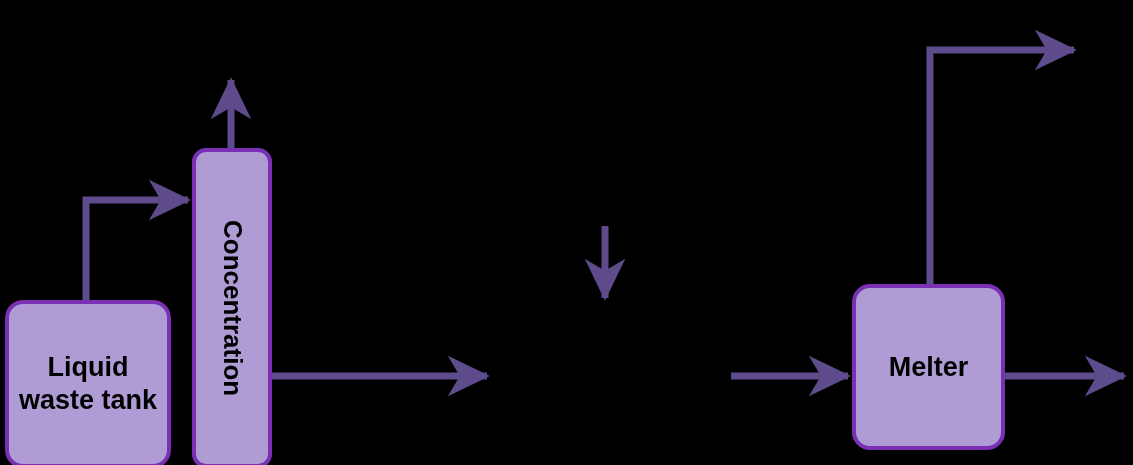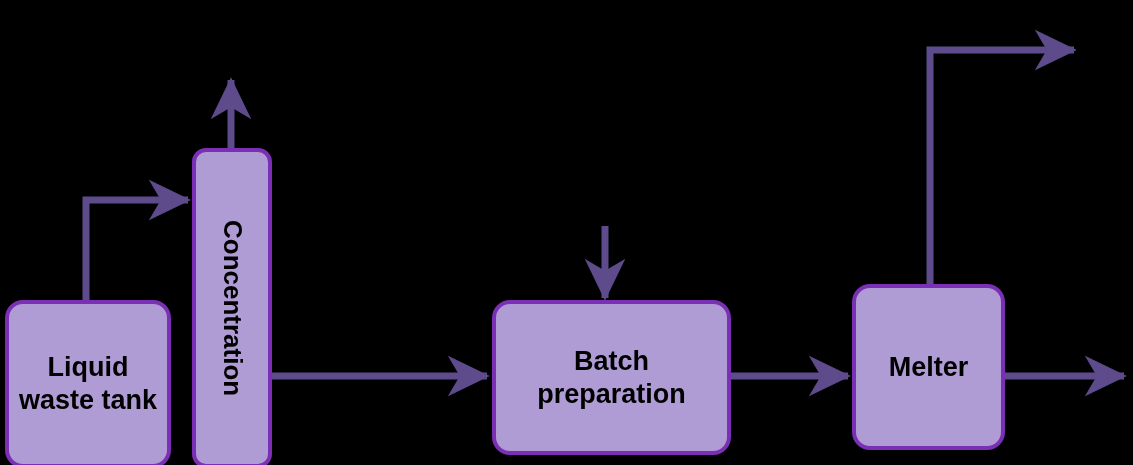--- a/index.html
+++ b/index.html
@@ -122,21 +122,18 @@
   </svg>
 
   <div class="node" id="node-liquid-waste-tank">
     <span class="node-label">Liquid waste tank</span>
   </div>
 
   <div class="node" id="node-concentration">
     <span class="node-label">Concentration</span>
   </div>
 
-  <div class="node" id="node-batch-preparation">
-    <span class="node-label">Batch preparation</span>
-  </div>
 
   <div class="node" id="node-melter">
     <span class="node-label">Melter</span>
   </div>
 
 </div>
 
 </body></html>

